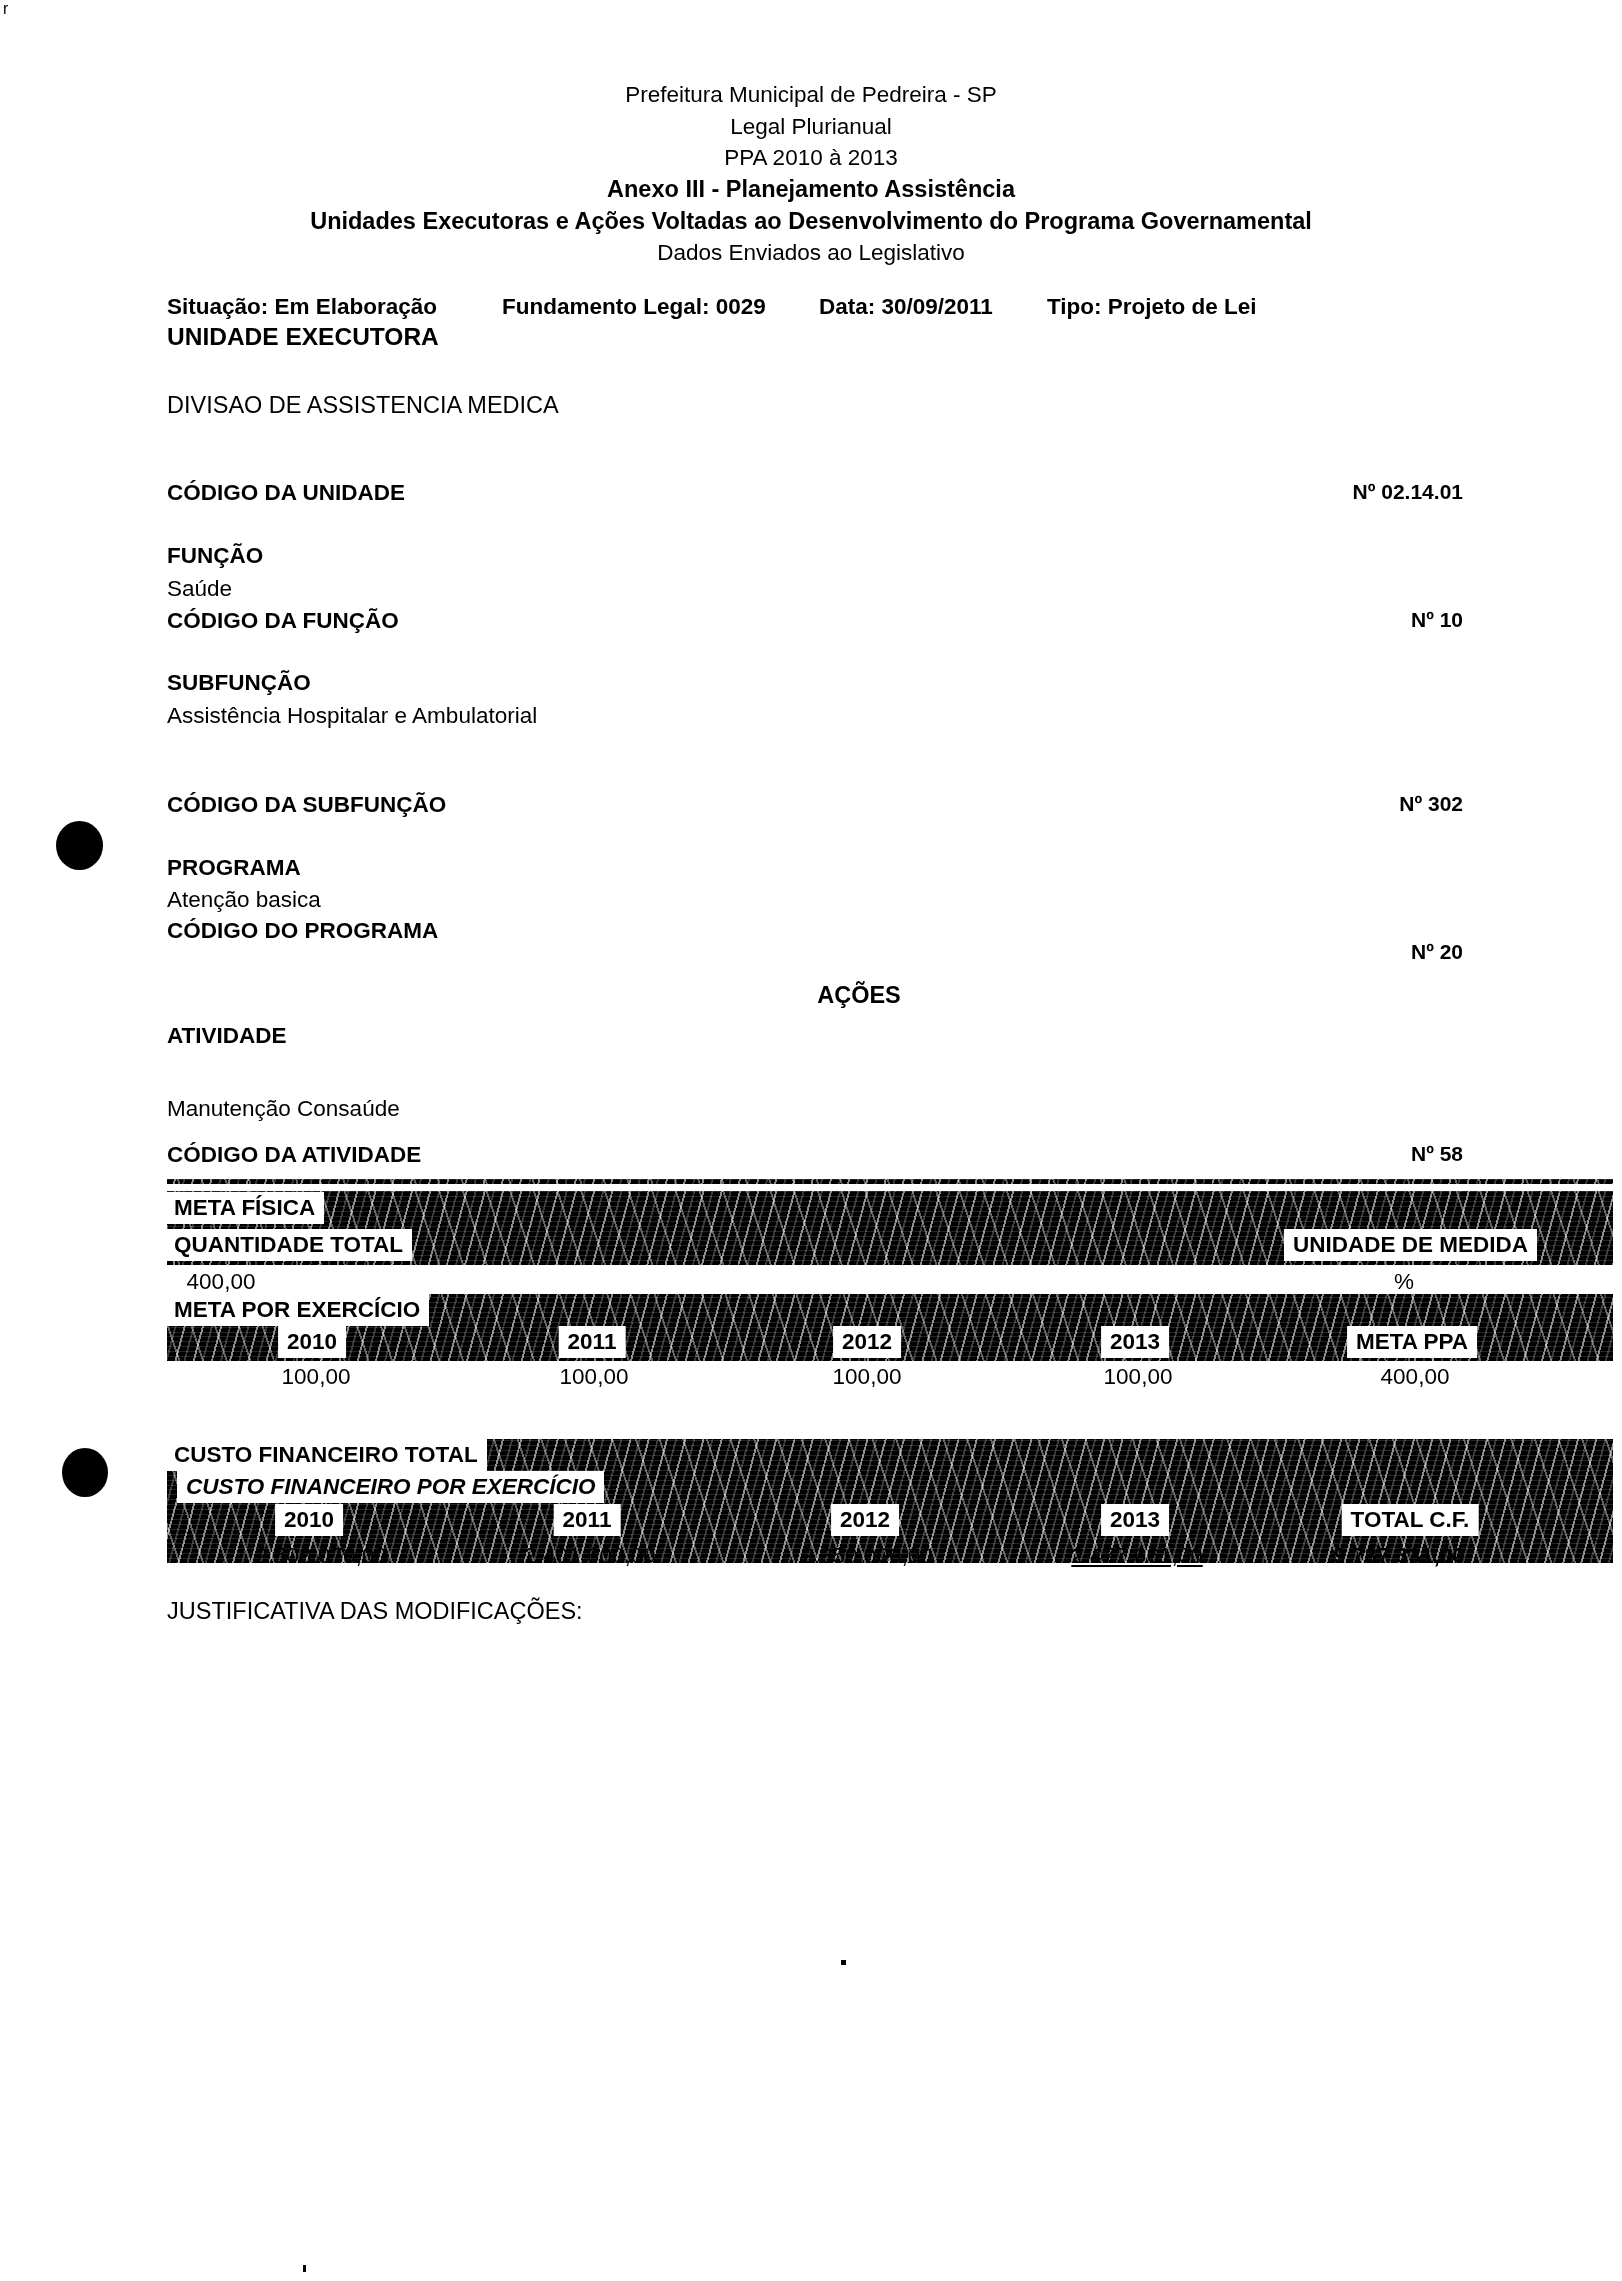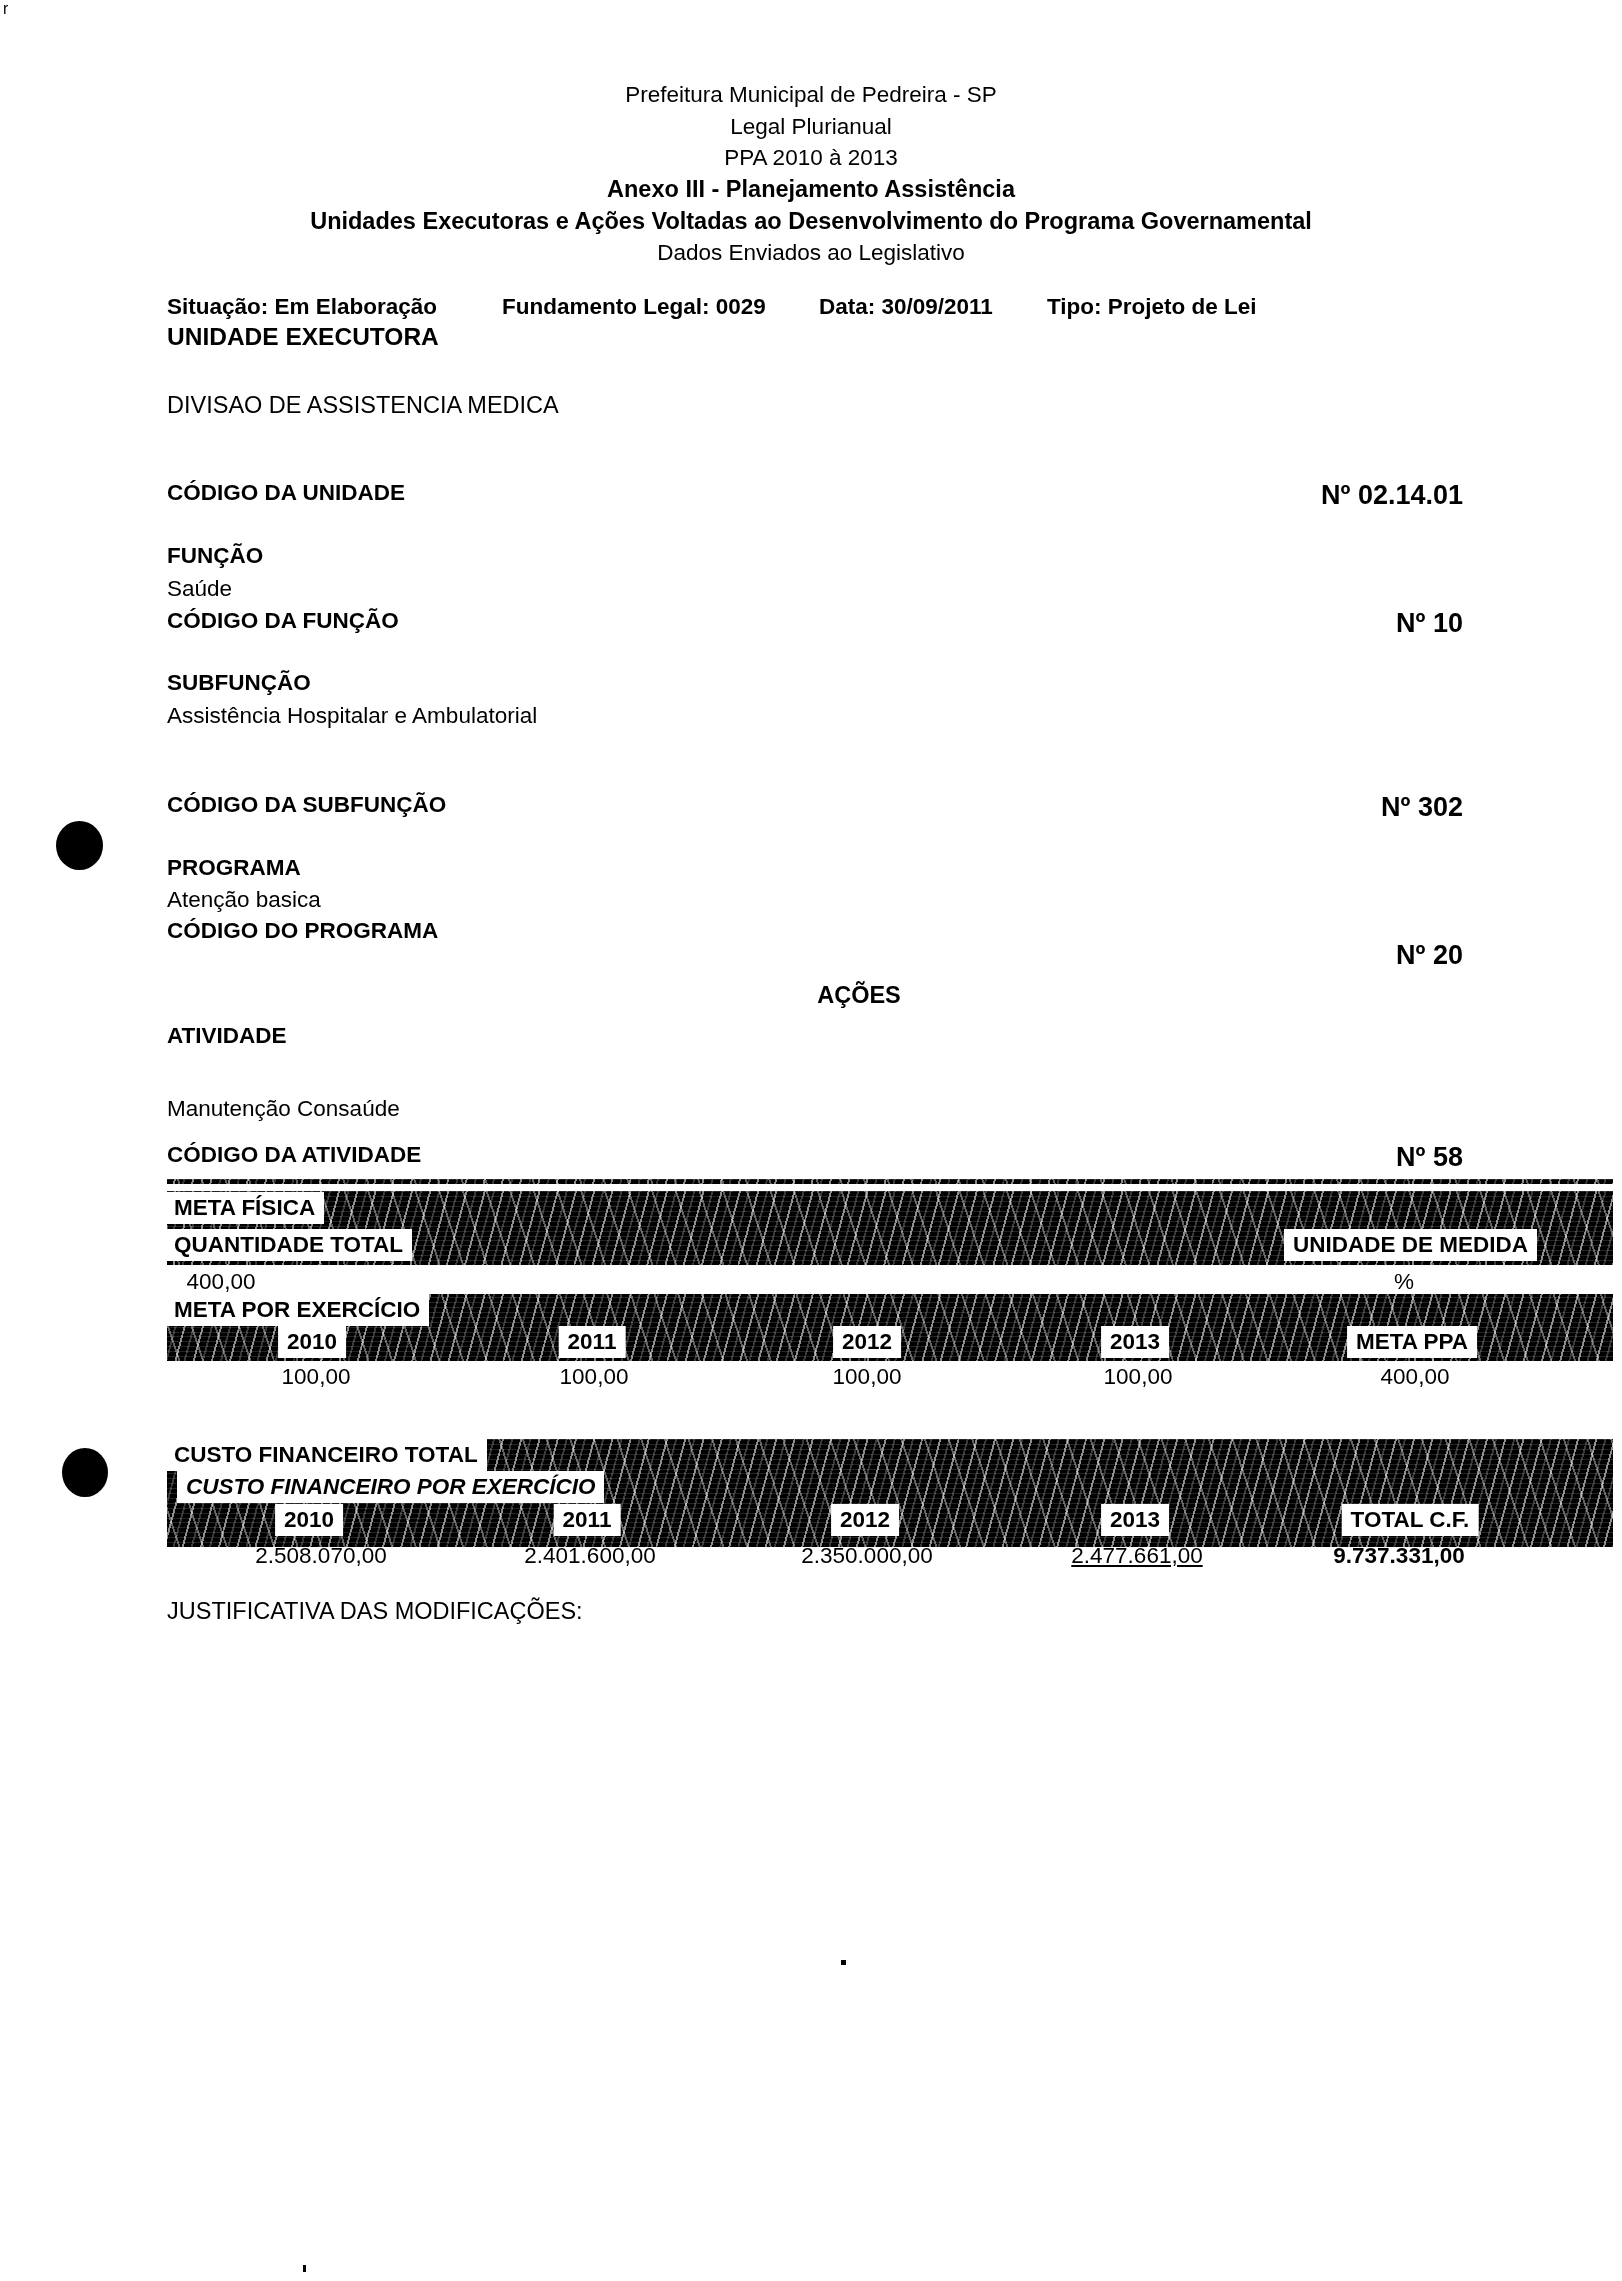--- a/index.html
+++ b/index.html
@@ -8,21 +8,21 @@
     font-family:"Liberation Sans","DejaVu Sans",sans-serif;color:#000;
     overflow:hidden;margin:0 auto;
   }
   .abs{position:absolute;white-space:nowrap;}
   .b{font-weight:bold;}
   .t23{font-size:22.5px;line-height:25.5px;}
   .t24{font-size:23.5px;line-height:26.5px;}
   .t25{font-size:24.5px;line-height:27.4px;}
   .ctr{transform:translateX(-50%);}
   .hc{position:absolute;left:0;width:1622px;text-align:center;white-space:nowrap;}
-  .code{position:absolute;left:1206px;width:257px;text-align:right;font-weight:bold;font-size:27px;white-space:nowrap;}
+  .code{position:absolute;left:1206px;width:257px;text-align:right;font-weight:bold;font-size:21px;white-space:nowrap;}
   .band{
     position:absolute;left:167px;width:1446px;background-color:#000;
     background-image:
       repeating-linear-gradient(105deg, rgba(255,255,255,0) 0 6.9px, rgba(255,255,255,.55) 6.9px 8.8px, rgba(255,255,255,0) 8.8px 15.7px, rgba(255,255,255,.22) 15.7px 17.6px),
       repeating-linear-gradient(72deg, rgba(255,255,255,0) 0 10.8px, rgba(255,255,255,.38) 10.8px 12.7px, rgba(255,255,255,0) 12.7px 22.5px),
       repeating-linear-gradient(0deg, rgba(255,255,255,0) 0 3.9px, rgba(255,255,255,.14) 3.9px 4.9px);
   }
   .tag{
     position:absolute;background:#fff;color:#000;font-weight:bold;font-size:22.5px;
     line-height:28px;padding:0 6.9px;white-space:nowrap;box-shadow:0 0 0 2px #fff;
@@ -97,21 +97,21 @@
     <span class="tag ctr" style="left:700px;top:34px;">2012</span>
     <span class="tag ctr" style="left:968px;top:34px;">2013</span>
     <span class="tag ctr" style="left:1245px;top:34px;">META PPA</span>
   </div>
   <div class="abs t23 ctr" style="left:316px;top:1364px;">100,00</div>
   <div class="abs t23 ctr" style="left:594px;top:1364px;">100,00</div>
   <div class="abs t23 ctr" style="left:867px;top:1364px;">100,00</div>
   <div class="abs t23 ctr" style="left:1138px;top:1364px;">100,00</div>
   <div class="abs t23 ctr" style="left:1415px;top:1364px;">400,00</div>
 
-  <div class="band" style="top:1439px;height:108px;">
+  <div class="band" style="top:1439px;height:124px;">
     <span class="tag" style="left:0;top:2px;">CUSTO FINANCEIRO TOTAL</span>
     <span class="tag" style="left:12px;top:34px;font-style:italic;">CUSTO FINANCEIRO POR EXERCÍCIO</span>
     <span class="tag ctr" style="left:142px;top:67px;">2010</span>
     <span class="tag ctr" style="left:420px;top:67px;">2011</span>
     <span class="tag ctr" style="left:698px;top:67px;">2012</span>
     <span class="tag ctr" style="left:968px;top:67px;">2013</span>
     <span class="tag ctr" style="left:1243px;top:67px;">TOTAL C.F.</span>
   </div>
   <div class="abs t23 ctr" style="left:321px;top:1543px;">2.508.070,00</div>
   <div class="abs t23 ctr" style="left:590px;top:1543px;">2.401.600,00</div>

